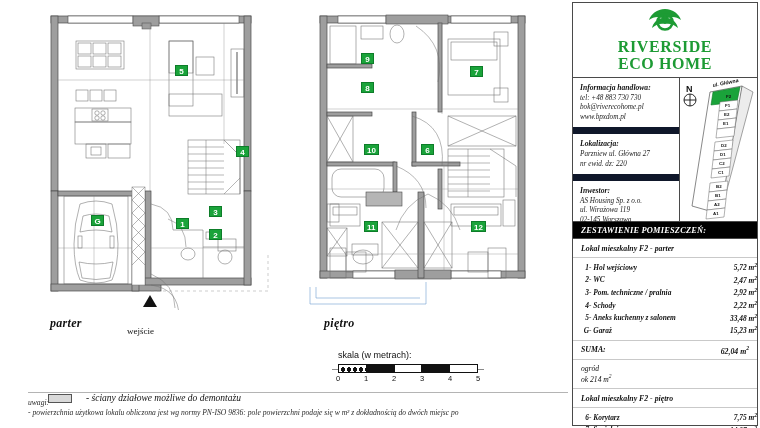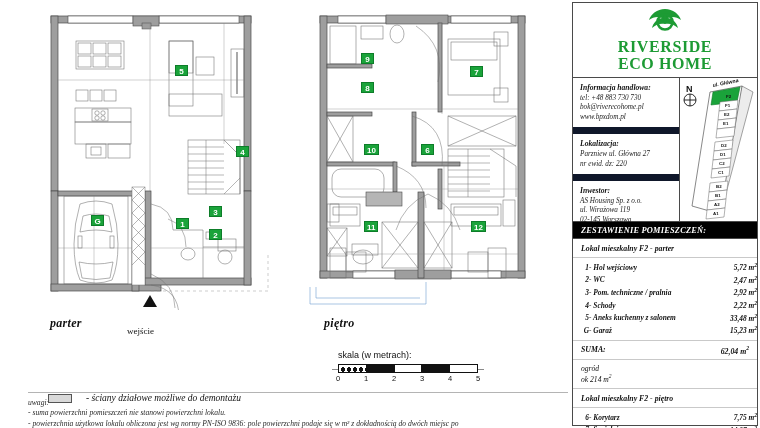--- a/index.html
+++ b/index.html
@@ -500,21 +500,20 @@
         <span style="left:56px;">2</span>
         <span style="left:84px;">3</span>
         <span style="left:112px;">4</span>
         <span style="left:140px;">5</span>
       </div>
     </div>
 
     <div id="notes">
       <div class="rule"></div>
       <p>uwagi:</p>
-      <p>- suma powierzchni pomieszczeń nie stanowi powierzchni lokalu.</p>
       <p>- powierzchnia użytkowa lokalu obliczona jest wg normy PN-ISO 9836: pole powierzchni podaje się w m² z dokładnością do dwóch miejsc po</p>
     </div>
   </div>
 
   <div id="panel">
 
     <div id="logo-block">
       <svg class="logo-mark" width="40" height="30" viewBox="0 0 40 30">
         <g fill="#1d9b34">
           <path d="M20,2 C12,2 6,7 4,13 C8,10 13,9 17,11 C12,12 8,16 7,21 C11,17 16,16 20,17 C24,16 29,17 33,21 C32,16 28,12 23,11 C27,9 32,10 36,13 C34,7 28,2 20,2 Z"></path>

